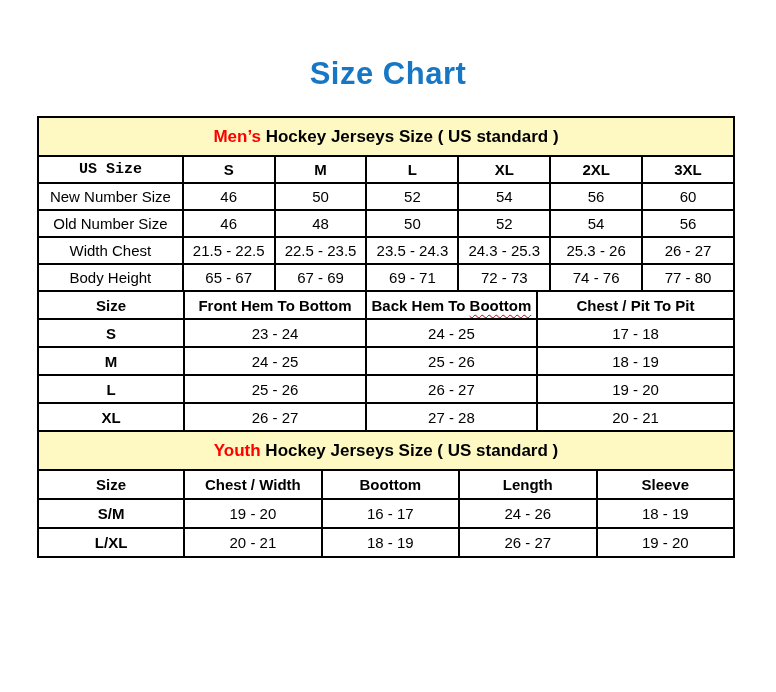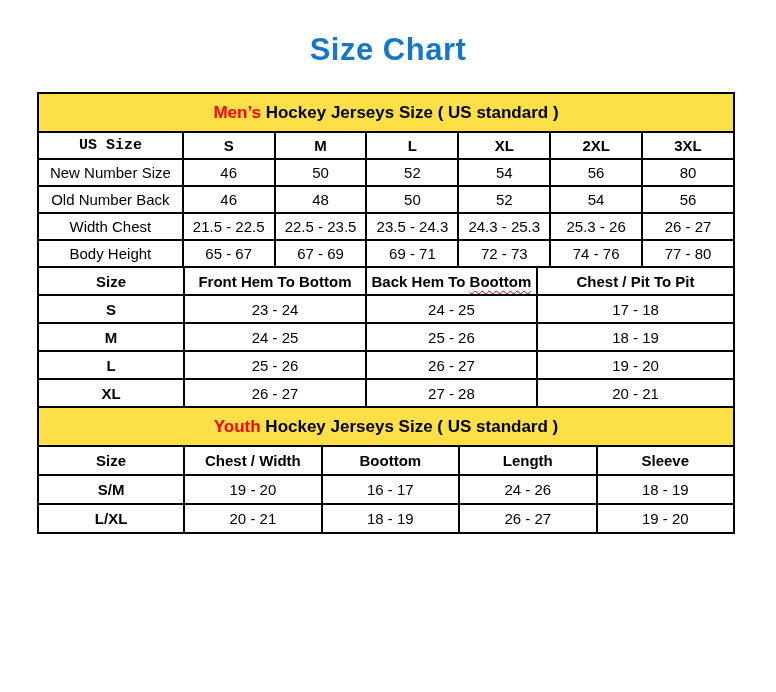--- a/index.html
+++ b/index.html
@@ -1,21 +1,21 @@
 <!DOCTYPE html>
 <html><head>
 <meta charset="utf-8">
 <style>
   html,body{margin:0;padding:0;background:#fff;}
   body{width:776px;height:692px;font-family:"Liberation Sans",sans-serif;color:#000;}
   .page{position:relative;width:776px;height:692px;overflow:hidden;background:#fff;}
-  .title{margin:0;padding-top:32px;text-align:center;font-size:31px;font-weight:700;color:#1777c4;letter-spacing:0.5px;}
+  .title{margin:0;padding-top:56px;text-align:center;font-size:31px;font-weight:700;color:#1777c4;letter-spacing:0.5px;}
   .tables{margin:24px 0 0 37px;width:698px;}
   section + section{margin-top:-2px;}
-  .band{box-sizing:border-box;border:2px solid #000;background:#fde047;text-align:center;font-weight:700;font-size:17px;padding:9px 0 8px 0;}
+  .band{box-sizing:border-box;border:2px solid #000;background:#fef9c3;text-align:center;font-weight:700;font-size:17px;padding:9px 0 8px 0;}
   .band .hl{color:#ff0000;}
   table{width:100%;border-collapse:collapse;table-layout:fixed;margin-top:-2px;}
   th,td{box-sizing:border-box;border:2px solid #000;text-align:center;font-size:15px;height:27px;padding:1px 2px;background:#fff;}
   th{font-weight:700;}
   td{font-weight:400;}
   #tbl-womens td,#tbl-womens th{height:28px;}
   #tbl-youth td,#tbl-youth th{height:29px;}
   #tbl-mens th:nth-child(1){width:20.8%;font-family:Liberation Mono, monospace;}
   #tbl-womens th:nth-child(1){width:21%;}
   #tbl-womens th:nth-child(2){width:26.1%;}
@@ -48,24 +48,24 @@
             </tr>
           </thead>
           <tbody>
             <tr>
               <td>New Number Size</td>
               <td>46</td>
               <td>50</td>
               <td>52</td>
               <td>54</td>
               <td>56</td>
-              <td>80</td>
+              <td>60</td>
             </tr>
             <tr>
-              <td>Old Number Back</td>
+              <td>Old Number Size</td>
               <td>46</td>
               <td>48</td>
               <td>50</td>
               <td>52</td>
               <td>54</td>
               <td>56</td>
             </tr>
             <tr>
               <td>Width Chest</td>
               <td>21.5 - 22.5</td>

